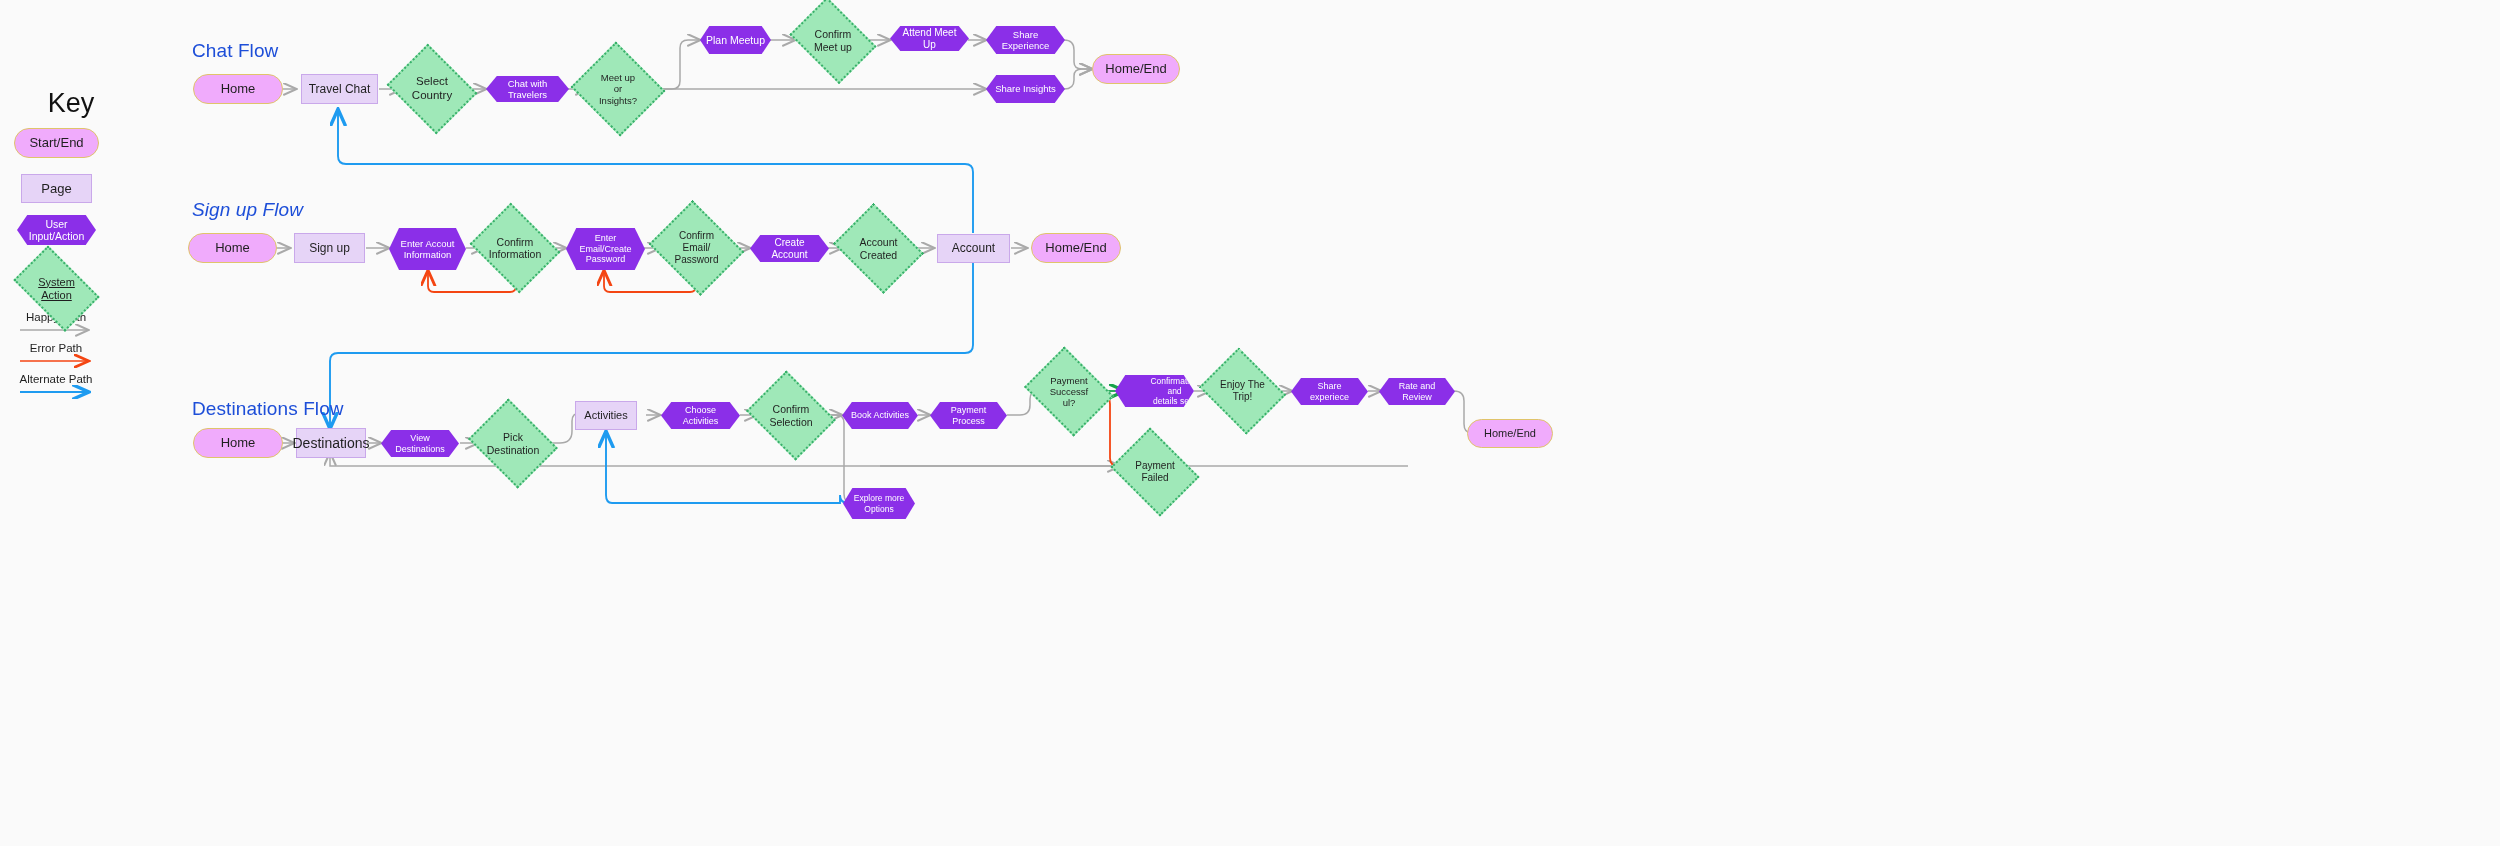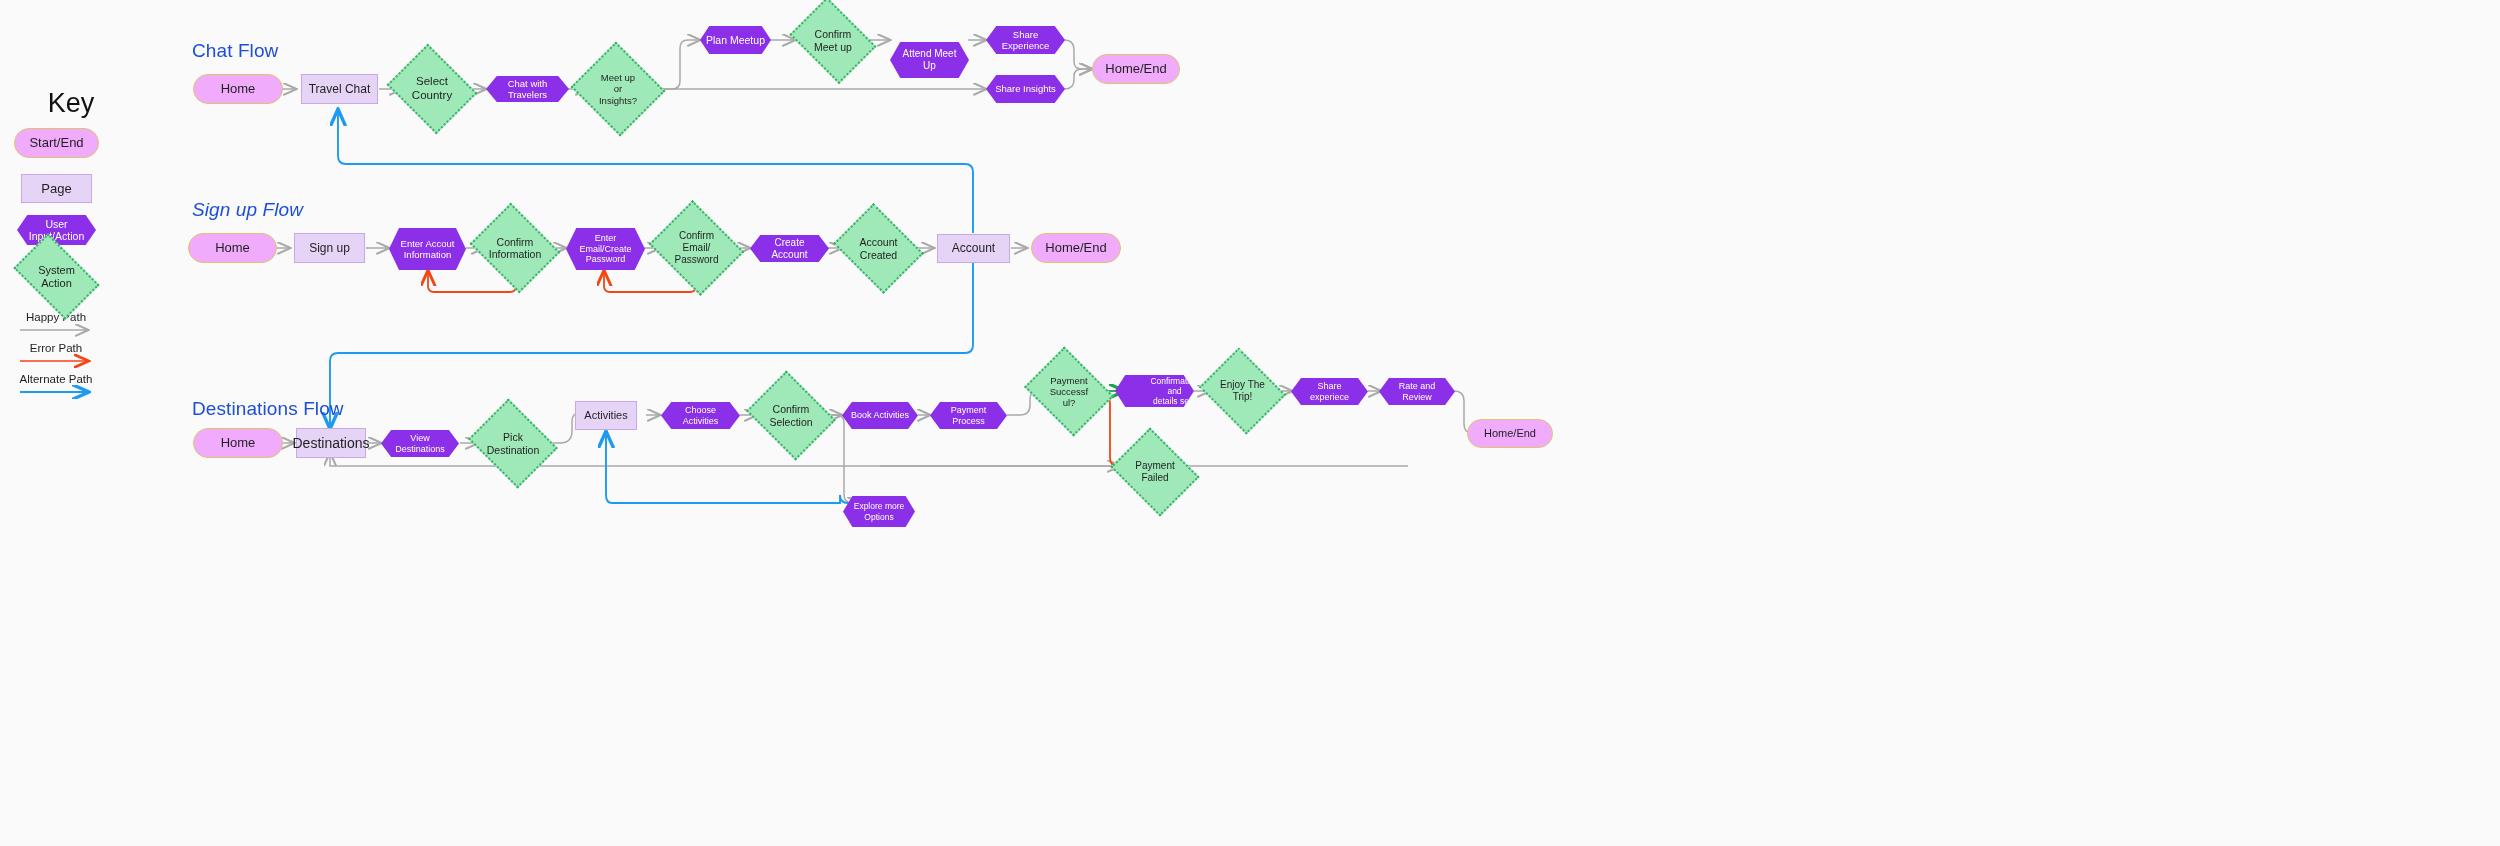--- a/index.html
+++ b/index.html
@@ -125,21 +125,21 @@
   </div>
 
   <div class="node n-page" style="left:21px; top:174px; width:71px; height:29px;">
     <span>Page</span>
   </div>
 
   <div class="node n-user" style="left:17px; top:215px; width:79px; height:30px; font-size:10.5px;">
     <span>User Input/Action</span>
   </div>
 
-  <div class="node n-sys" style="left:20px; top:252px; width:73px; height:49px; font-size:11px;">
+  <div class="node n-sys" style="left:20px; top:264px; width:73px; height:49px; font-size:11px;text-decoration:underline;">
     <div class="dia"></div>
     <span style="white-space:pre-line;">System
 Action</span>
   </div>
 
   <div class="key-cap" style="left:-9px; top:311px;">Happy Path</div>
   <svg style="position:absolute; left:18px; top:323px; width:82px; height:14px;">
     <defs>
         <marker id="k-gray" markerWidth="10" markerHeight="10" refX="8.5" refY="4" orient="auto">
       <path d="M0,0 L9,4 L0,8" fill="none" stroke="#A9A9A9" stroke-width="1.4"></path>
@@ -200,21 +200,21 @@
   <div class="node n-user" style="left:700px; top:26px; width:71px; height:28px; font-size:10.5px;">
     <span>Plan Meetup</span>
     </div>
 
   <div class="node n-sys" style="left:798px; top:14px; width:70px; height:53px; font-size:10.5px;">
     <div class="dia"></div>
     <span style="white-space:pre-line;">Confirm
 Meet up</span>
     </div>
 
-  <div class="node n-user" style="left:890px; top:26px; width:79px; height:36px; font-size:10px;margin-top:16px;">
+  <div class="node n-user" style="left:890px; top:26px; width:79px; height:25px; font-size:10px;">
     <span>Attend Meet Up</span>
     </div>
 
   <div class="node n-user" style="left:986px; top:26px; width:79px; height:28px; font-size:9.5px;">
     <span>Share Experience</span>
     </div>
 
   <div class="node n-user" style="left:986px; top:75px; width:79px; height:28px; font-size:9.5px;">
     <span>Share Insights</span>
     </div>
@@ -341,18 +341,18 @@
   <div class="node n-start" style="left:1467px; top:419px; width:86px; height:29px;">
     <span style="font-size:11px;">Home/End</span>
     </div>
 
   <div class="node n-sys" style="left:1120px; top:444px; width:70px; height:56px; font-size:10px;">
     <div class="dia"></div>
     <span style="white-space:pre-line;">Payment
 Failed</span>
     </div>
 
-  <div class="node n-user" style="left:843px; top:488px; width:72px; height:31px; font-size:8.5px;margin-top:8px;">
+  <div class="node n-user" style="left:843px; top:488px; width:72px; height:31px; font-size:8.5px;">
     <span style="white-space:pre-line;">Explore more
 Options</span>
     </div>
 
 </div>
 
 </body></html>

